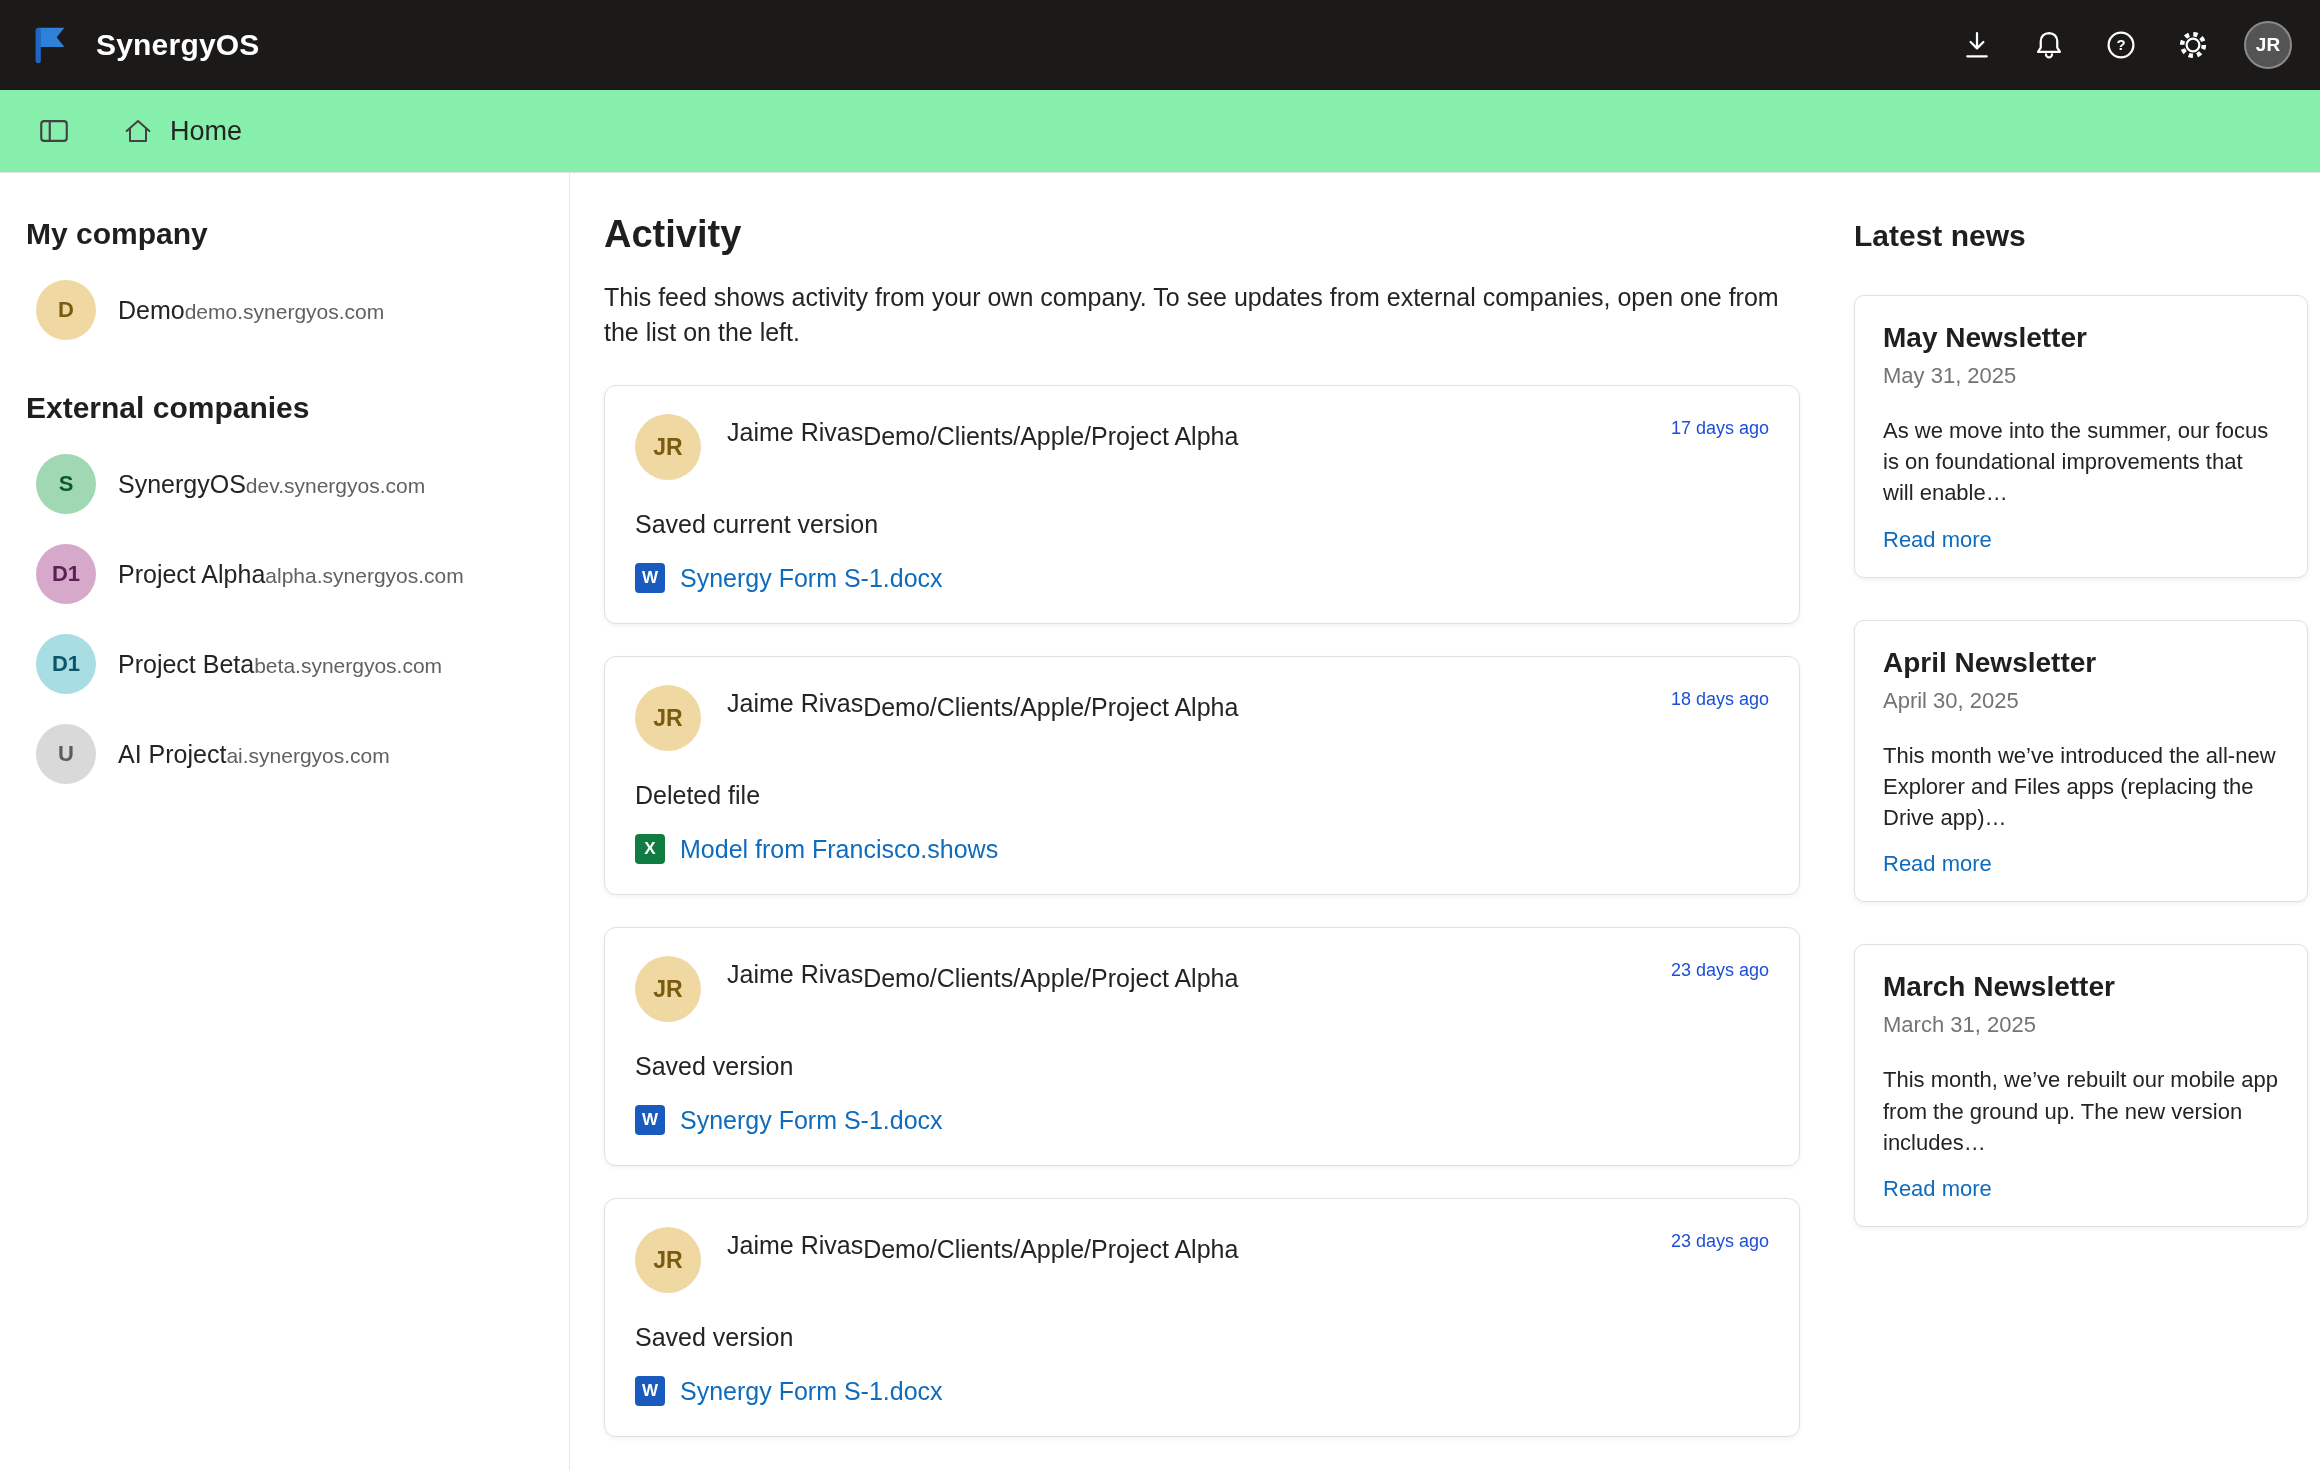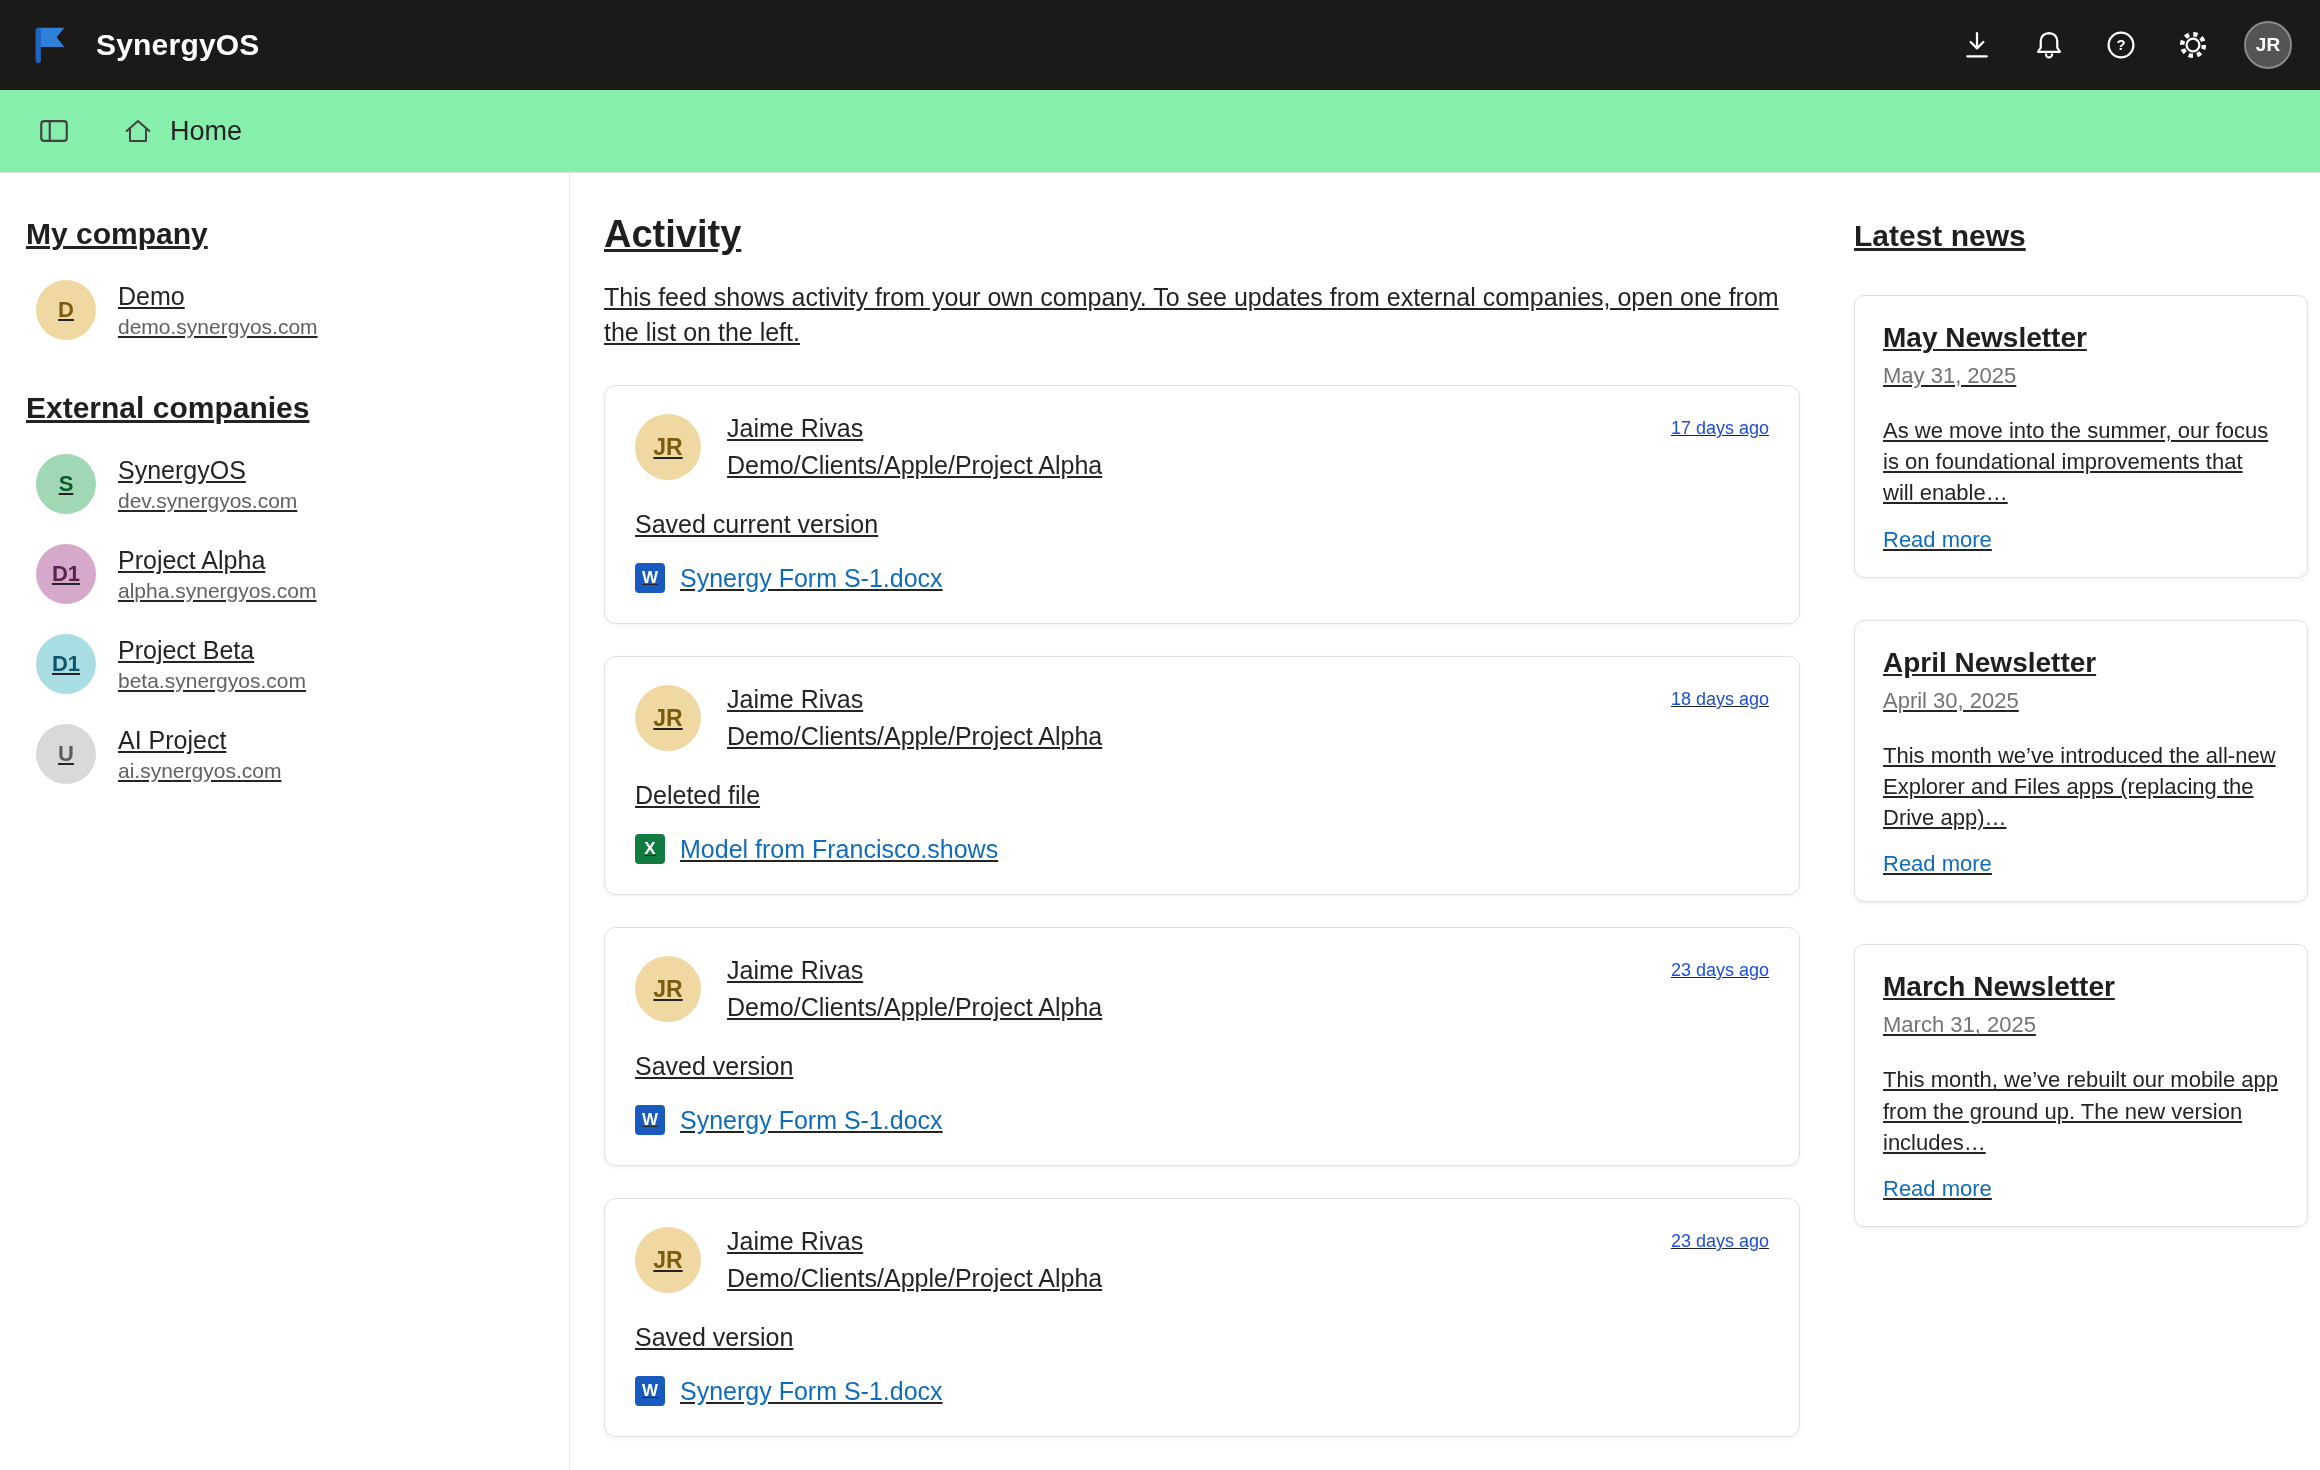--- a/index.html
+++ b/index.html
@@ -22,29 +22,29 @@
 
   
   .navbar { height: 83px; background: #86efac; border-bottom: 1px solid var(--border, #e0e0e0); display: flex; align-items: center; padding: 0 26px; gap: 40px; }
   .nav-icon-btn { width: 56px; height: 56px; display: flex; align-items: center; justify-content: center; background: transparent; border: none; cursor: pointer; border-radius: 6px; }
   .nav-icon-btn svg { width: 34px; height: 34px; }
   .home-crumb { display: flex; align-items: center; gap: 16px; cursor: pointer; }
   .home-crumb svg { width: 32px; height: 32px; }
   .home-label { font-size: 27px; color: #242424; }
 
   
-  .content { display: flex; height: 1297px; text-decoration: underline; }
+  .content { display: flex; height: 1297px; }
 
   
   .sidebar { width: 570px; flex-shrink: 0; border-right: 1px solid #e6e6e6; padding: 44px 24px 0 26px; }
   .side-heading { font-size: 30px; font-weight: 700; margin: 0 0 14px 0; color: #1f1f1f; }
   .company-list { margin: 0 0 36px 0; }
   .company { display: flex; align-items: center; gap: 22px; padding: 15px 10px; border-radius: 8px; cursor: pointer; }
   .avatar { width: 60px; height: 60px; border-radius: 50%; display: flex; align-items: center; justify-content: center; font-size: 22px; font-weight: 600; flex-shrink: 0; }
-  .company-info { display: flex; flex-direction: column; }
+  .company-info { display: flex; flex-direction: row; align-items: center; }
   .company-name { font-size: 25px; color: #242424; }
   .company-domain { font-size: 21px; color: var(--text-secondary, #616161); margin-top: 4px; }
 
   
   .main { flex: 1; padding: 40px 40px 5px 34px; overflow: hidden; }
   .activity-title { font-size: 38px; font-weight: 700; margin-bottom: 24px; color: #1f1f1f; }
   .activity-desc { font-size: 25px; line-height: 1.38; color: #242424; max-width: 1220px; margin-bottom: 36px; }
   .card { border: 1px solid var(--border, #e0e0e0); border-radius: 12px; background: #fff; box-shadow: 0 2px 5px rgba(0,0,0,.05); padding: 28px 30px 30px 30px; margin-bottom: 32px; }
   .card-head { display: flex; align-items: flex-start; gap: 26px; }
   .card-avatar { width: 66px; height: 66px; font-size: 23px; }

